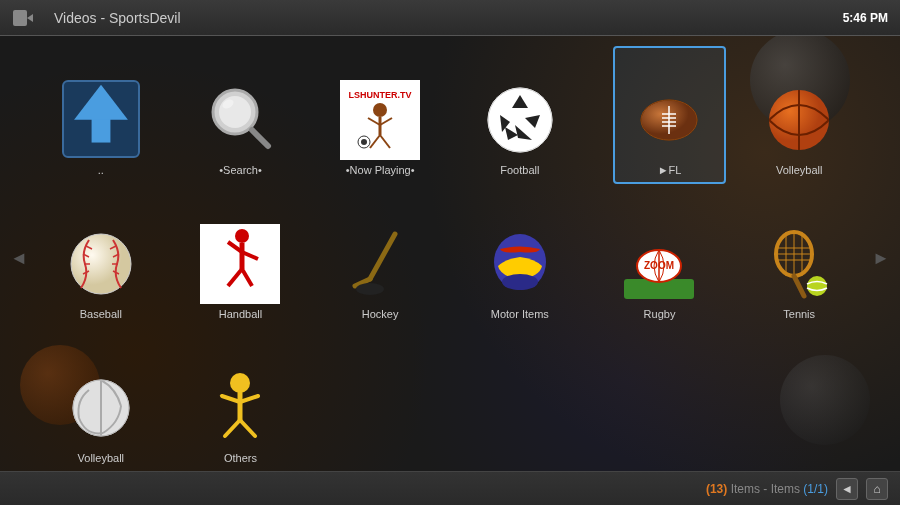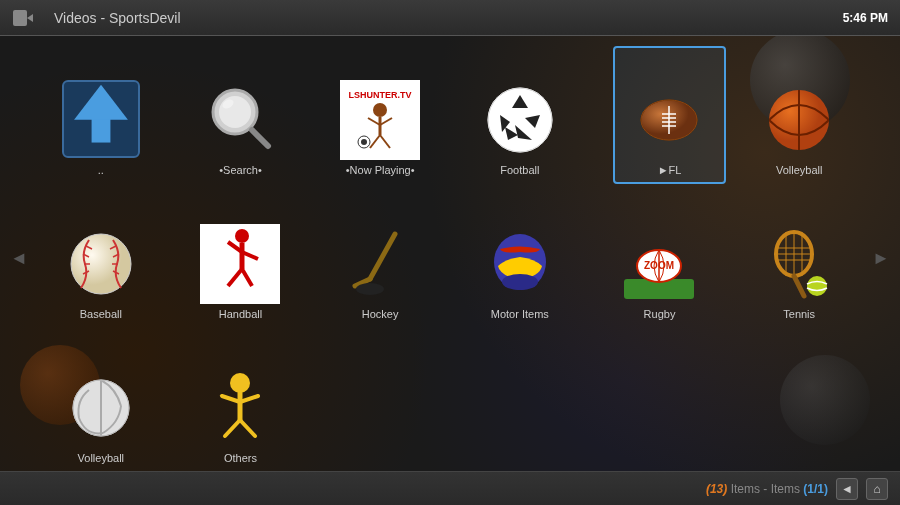--- a/index.html
+++ b/index.html
@@ -499,23 +499,23 @@
 
   </div>
 
   <div class="side-arrow">
     <span style="color:#555;font-size:18px;">►</span>
   </div>
 </div>
 
 <div class="bottom-bar">
   <div class="items-info">
-    <span style="color:#e07820;font-weight:bold;font-style:italic;">(13)</span>
+    <span style="color:#e07820;font-weight:bold;">(13)</span>
     <span style="color:#888;"> Items - Items </span>
-    <span style="color:#4a9de0;font-weight:bold;">(1/1)</span>
+    <span style="color:#4a9de0;">(1/1)</span>
   </div>
   <div class="nav-btn">
     <span style="color:#ccc;">◄</span>
   </div>
   <div class="nav-btn">
     <span style="color:#ccc;">⌂</span>
   </div>
 </div>
 
 </body></html>

